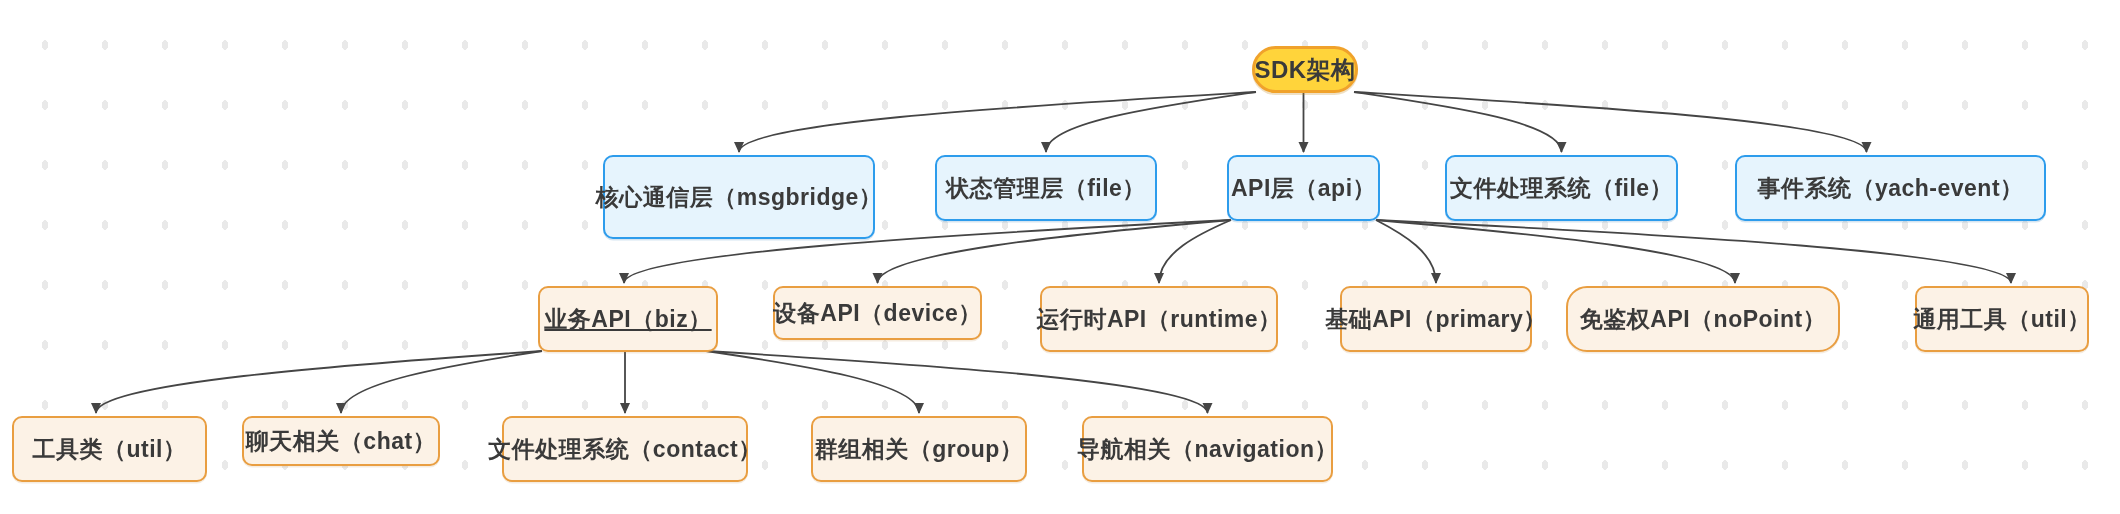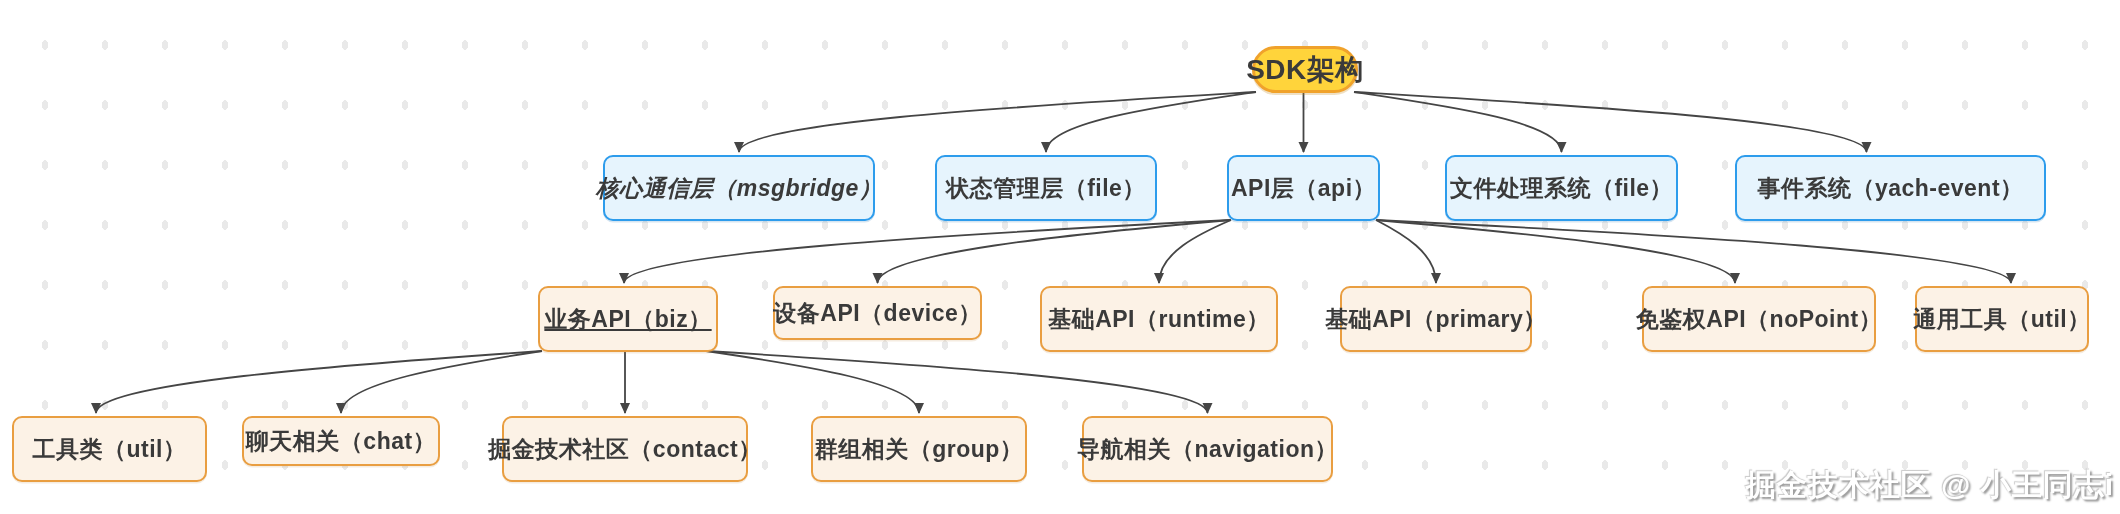--- a/index.html
+++ b/index.html
@@ -23,21 +23,21 @@
     white-space:nowrap;
     color:var(--text,#3a3a3a);
     font-size:23px;font-weight:600;
     letter-spacing:0.5px;
     cursor:pointer;
   }
   .node.lv-root{
     background:var(--root-fill,#FFD43B);
     border:3px solid var(--root-border,#F0A22B);
     border-radius:24px;
-    font-size:28px;font-weight:700;
+    font-size:24px;font-weight:700;
     box-shadow:0 2px 0 rgba(190,130,20,.25);
   }
   .node.lv-blue{
     background:var(--blue-fill,#E6F4FD);
     border:2.5px solid var(--blue-border,#2D9CEC);
     border-radius:10px;
     box-shadow:0 1.5px 0 rgba(30,110,180,.18);
   }
   .node.lv-orange{
     background:var(--orange-fill,#FCF2E6);
@@ -80,32 +80,31 @@
         <path class="edge" d="M 542 351 C 341.29999999999995 365, 96 383, 96 413" marker-end="url(#arrow)"></path>
         <path class="edge" d="M 542 351 C 451.55 365, 341 383, 341 413" marker-end="url(#arrow)"></path>
         <path class="edge" d="M 625 351 C 625 365, 625 383, 625 413" marker-end="url(#arrow)"></path>
         <path class="edge" d="M 706 351 C 801.85 365, 919 383, 919 413" marker-end="url(#arrow)"></path>
         <path class="edge" d="M 706 351 C 931.675 365, 1207.5 383, 1207.5 413" marker-end="url(#arrow)"></path>
       </g>
   </svg>
 
   <div id="nodes">
       <div class="node lv-root" style="left: 1252px; top: 46px; width: 106px; height: 47px;">SDK架构</div>
-      <div class="node lv-blue" style="left: 603px; top: 155px; width: 272px; height: 66px; font-style: italic;">核心通信层（msgbridge）</div>
+      <div class="node lv-blue" style="left: 603px; top: 155px; width: 272px; height: 84px;">核心通信层（msgbridge）</div>
       <div class="node lv-blue" style="left: 935px; top: 155px; width: 222px; height: 66px;">状态管理层（file）</div>
       <div class="node lv-blue" style="left: 1227px; top: 155px; width: 153px; height: 66px;">API层（api）</div>
       <div class="node lv-blue" style="left: 1445px; top: 155px; width: 233px; height: 66px;">文件处理系统（file）</div>
       <div class="node lv-blue" style="left: 1735px; top: 155px; width: 311px; height: 66px;">事件系统（yach-event）</div>
       <div class="node lv-orange" style="left: 538px; top: 286px; width: 180px; height: 66px; text-decoration: underline;">业务API（biz）</div>
       <div class="node lv-orange" style="left: 773px; top: 286px; width: 209px; height: 54px;">设备API（device）</div>
-      <div class="node lv-orange" style="left: 1040px; top: 286px; width: 238px; height: 66px;">基础API（runtime）</div>
+      <div class="node lv-orange" style="left: 1040px; top: 286px; width: 238px; height: 66px;">运行时API（runtime）</div>
       <div class="node lv-orange" style="left: 1340px; top: 286px; width: 192px; height: 66px;">基础API（primary）</div>
-      <div class="node lv-orange" style="left: 1642px; top: 286px; width: 234px; height: 66px;">免鉴权API（noPoint）</div>
+      <div class="node lv-orange" style="left: 1566px; top: 286px; width: 274px; height: 66px; border-radius: 21px;">免鉴权API（noPoint）</div>
       <div class="node lv-orange" style="left: 1915px; top: 286px; width: 174px; height: 66px;">通用工具（util）</div>
       <div class="node lv-orange" style="left: 12px; top: 416px; width: 195px; height: 66px;">工具类（util）</div>
       <div class="node lv-orange" style="left: 242px; top: 416px; width: 198px; height: 50px;">聊天相关（chat）</div>
-      <div class="node lv-orange" style="left: 502px; top: 416px; width: 246px; height: 66px;">掘金技术社区（contact）</div>
+      <div class="node lv-orange" style="left: 502px; top: 416px; width: 246px; height: 66px;">文件处理系统（contact）</div>
       <div class="node lv-orange" style="left: 811px; top: 416px; width: 216px; height: 66px;">群组相关（group）</div>
       <div class="node lv-orange" style="left: 1082px; top: 416px; width: 251px; height: 66px;">导航相关（navigation）</div>
     </div>
 
-  <div id="watermark">掘金技术社区 @ 小王同志i</div>
 </div>
 
 </body></html>

